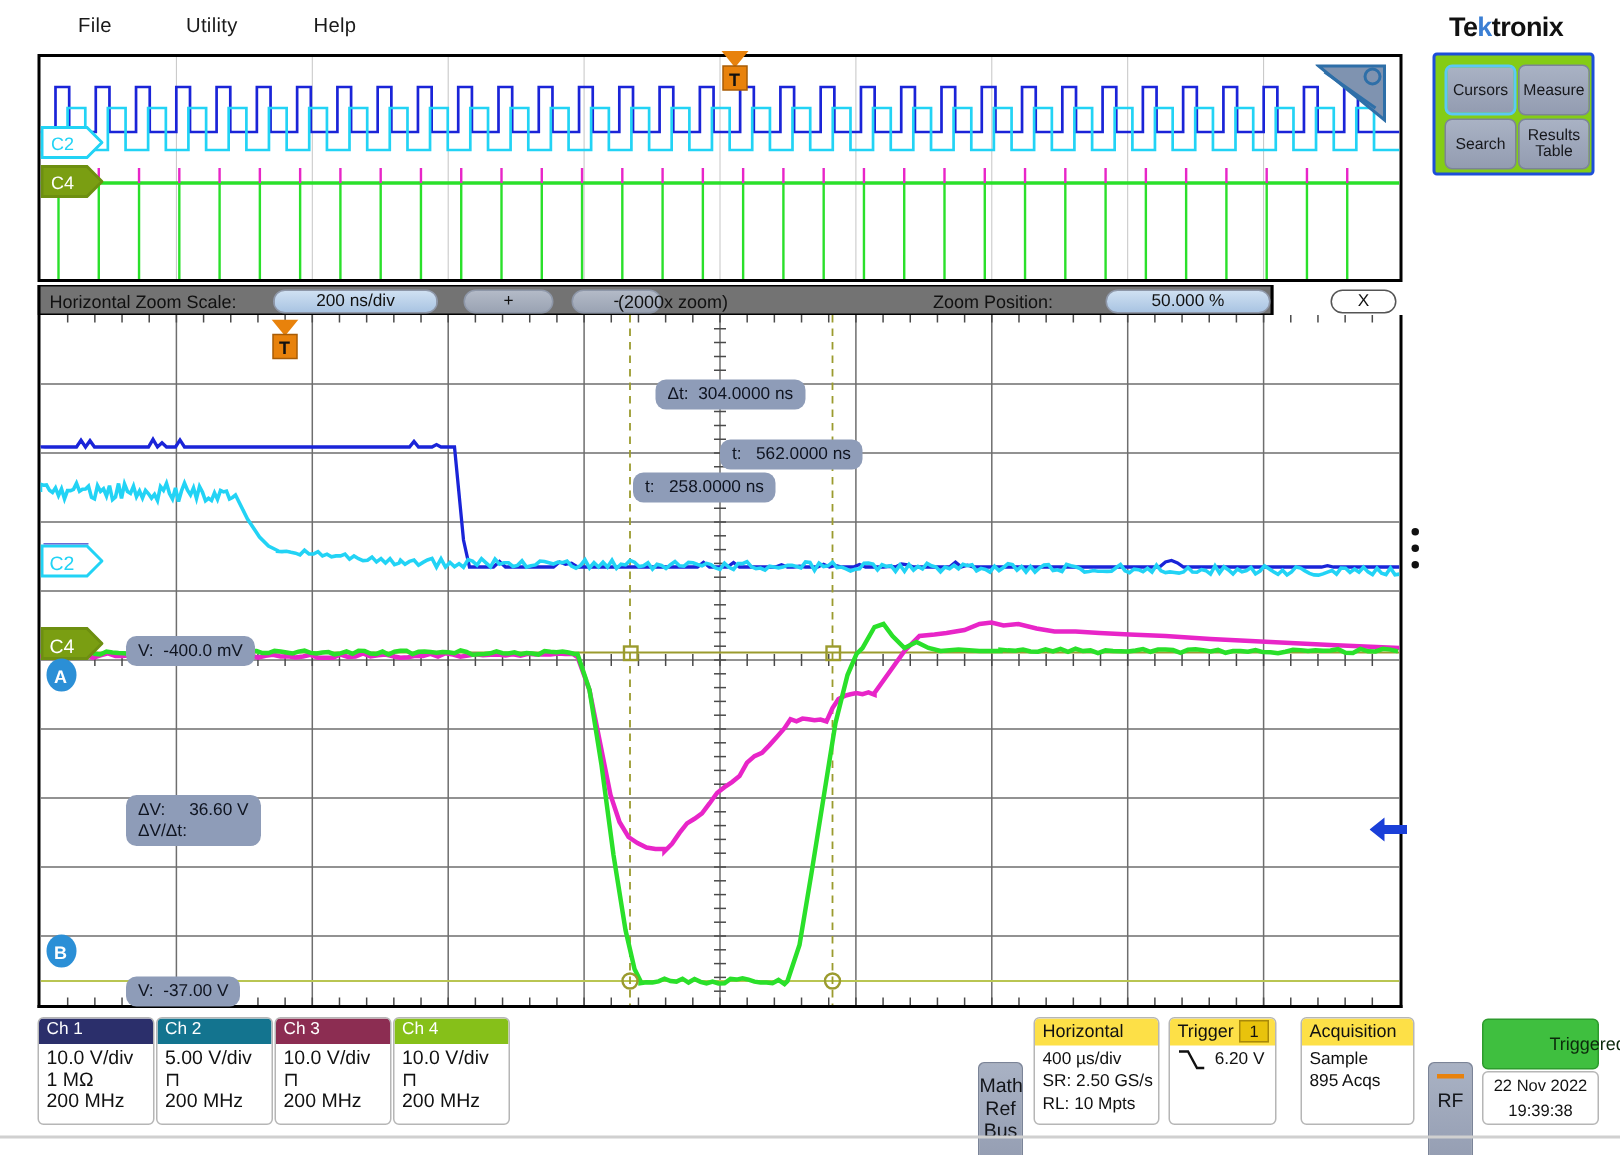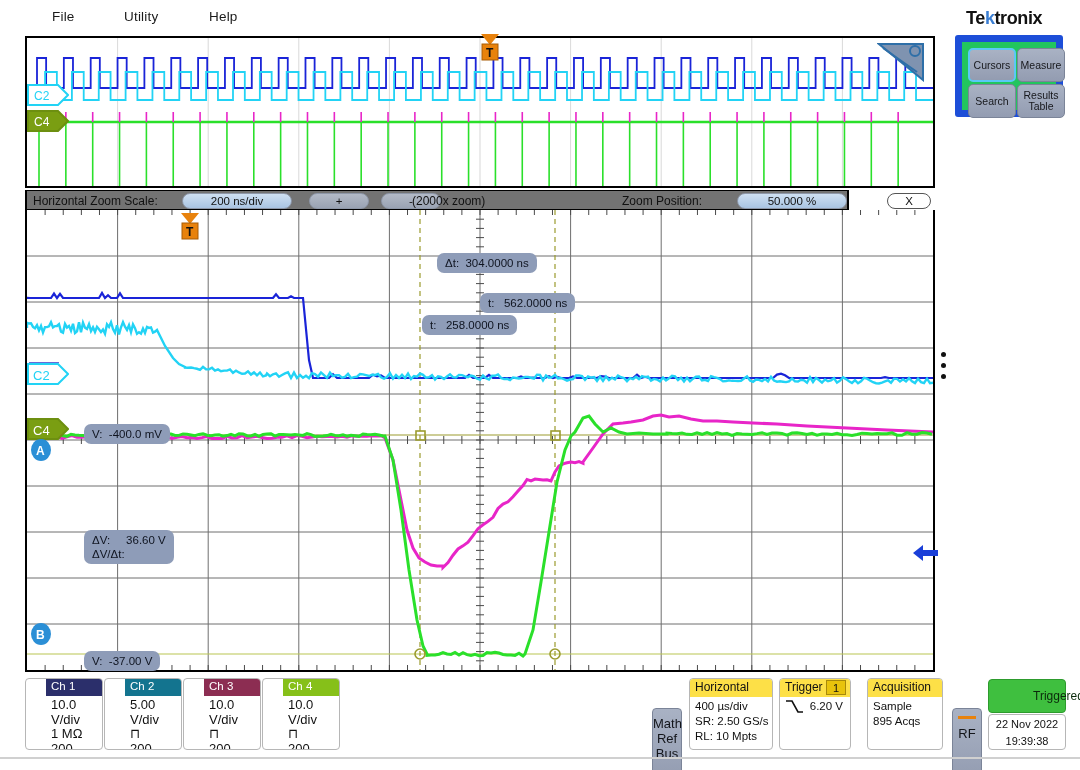--- a/index.html
+++ b/index.html
@@ -22,21 +22,21 @@
 
   
   #logo {
     position: absolute; left: 966px; top: 8px;
     font-size: 18px; font-weight: bold; color: #111;
     letter-spacing: -0.4px;
   }
   #logo .k { color: #3b7fd4; }
   #topbtnpanel {
     position: absolute; left: 955px; top: 35px; width: 108px; height: 82px;
-    background: #22c55e; border: 7px solid #1d4ed8; border-radius: 3px;
+    background: #84cc16; border: 2px solid #1d4ed8; border-radius: 3px;
   }
   .tbtn {
     position: absolute; width: 48px; height: 34px;
     background: linear-gradient(#a9b2c4,#939cb1);
     border: 1px solid #7b8498; border-radius: 5px;
     color: #17181c; font-size: 10.5px; text-align: center;
     display: flex; align-items: center; justify-content: center;
     line-height: 11px; cursor: pointer;
   }
   .tbtn.sel { border: 2px solid #5bc8f5; }
@@ -82,21 +82,20 @@
 
   
   #dots { position: absolute; left: 941px; top: 352px; width: 6px; height: 28px; }
   #dots i { display: block; width: 5px; height: 5px; background: #111; border-radius: 50%; margin-bottom: 6px; }
 
   
   .chbox {
     position: absolute; top: 678px; width: 78px; height: 72px;
     background: #fff; border: 1px solid #b6b6b6; border-radius: 4px;
     overflow: hidden;
-    padding-left: 20px;
   }
   .chbox .hd { height: 17px; font-size: 11.5px; color: #fff; padding: 1px 0 0 5px; }
   .chbox .bd { font-size: 13px; color: #111; padding: 2px 0 0 5px; line-height: 14.5px; }
 
   .statbox {
     position: absolute; top: 678px; height: 72px;
     background: #fff; border: 1px solid #b6b6b6; border-radius: 4px; overflow: hidden;
   }
   .statbox .hd {
     background: #fde047; height: 18px; font-size: 12px; color: #111;

